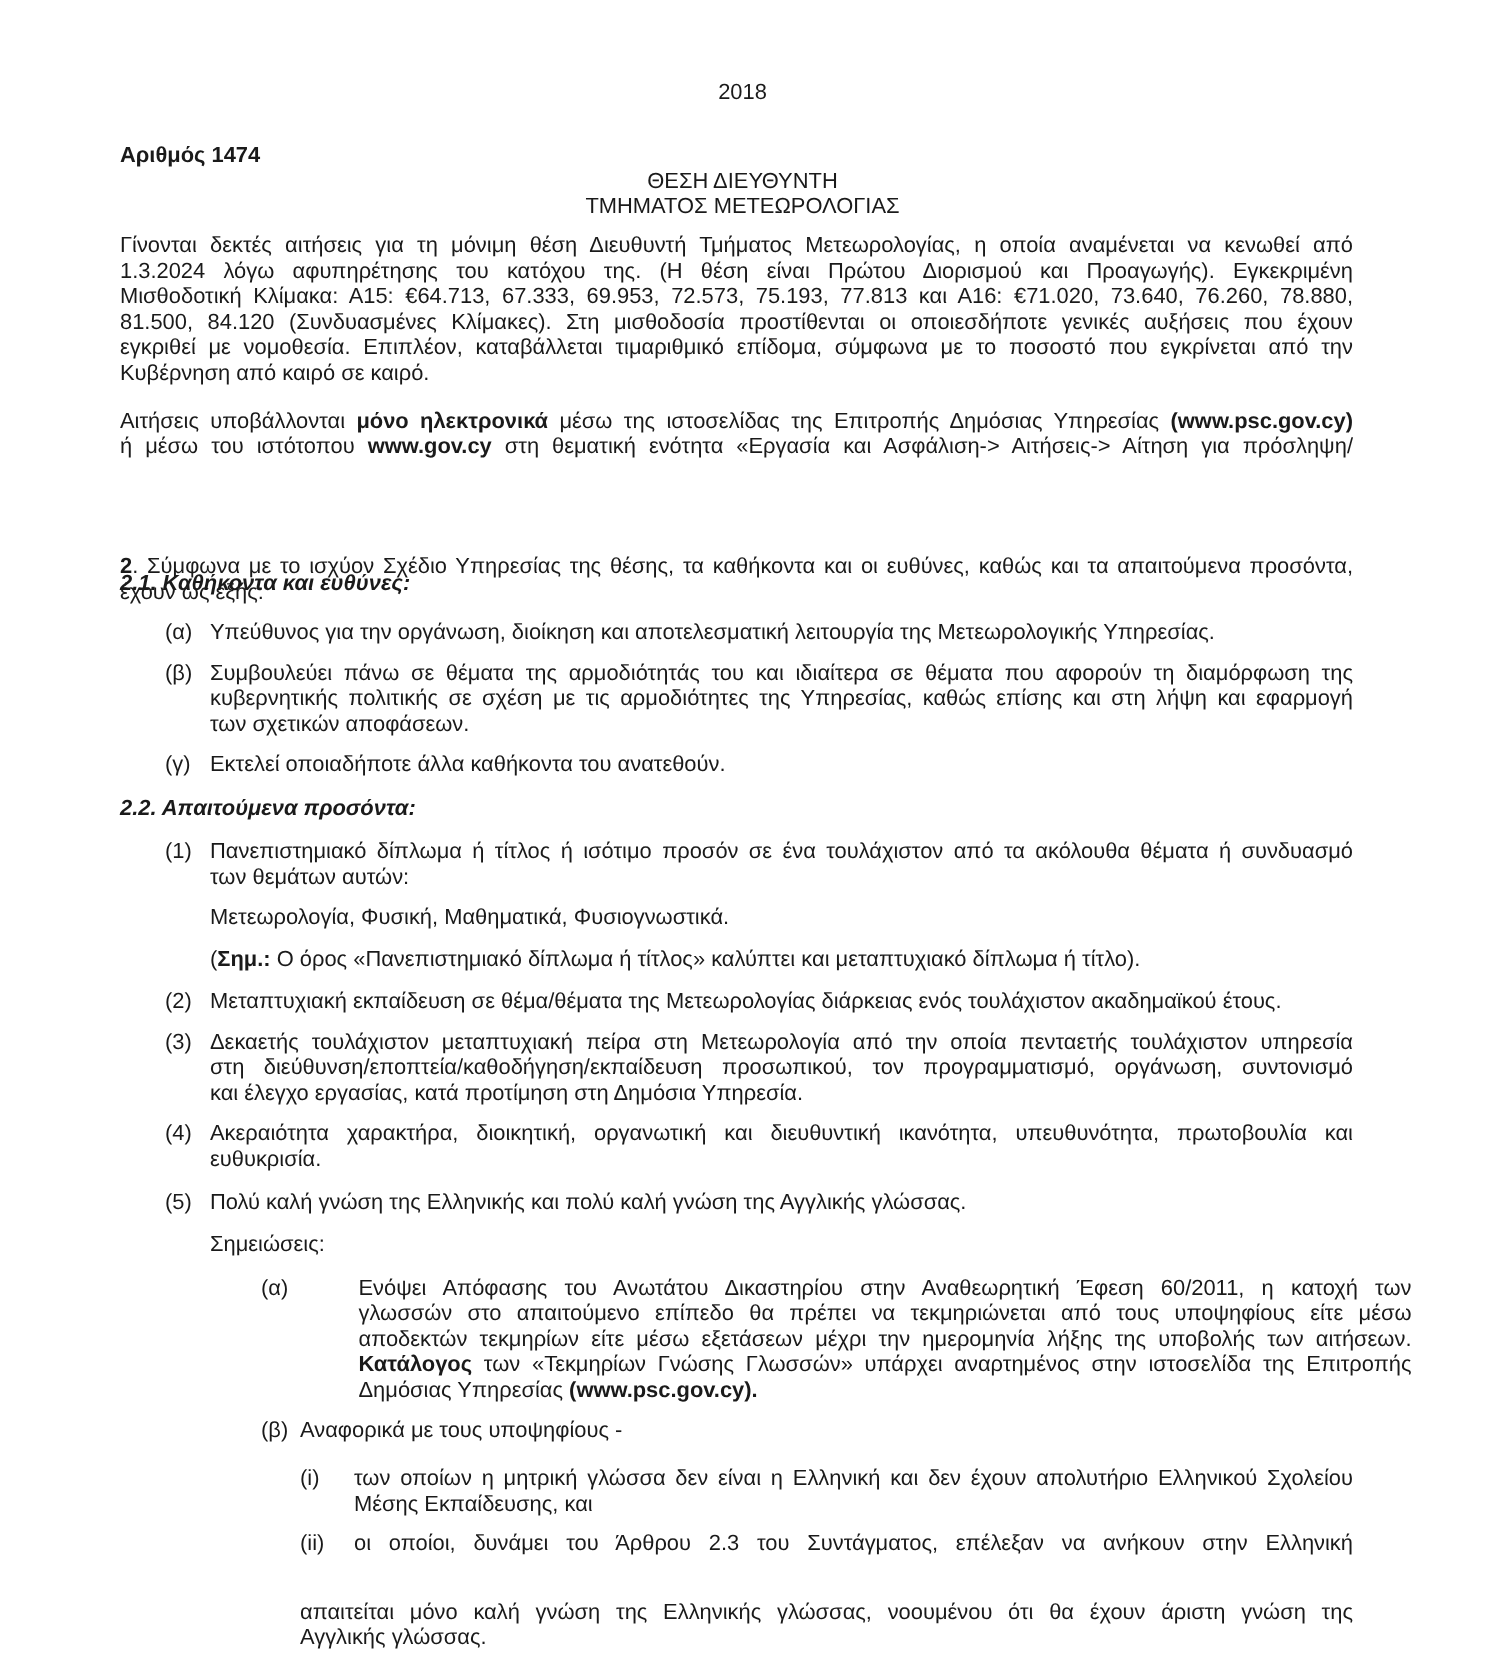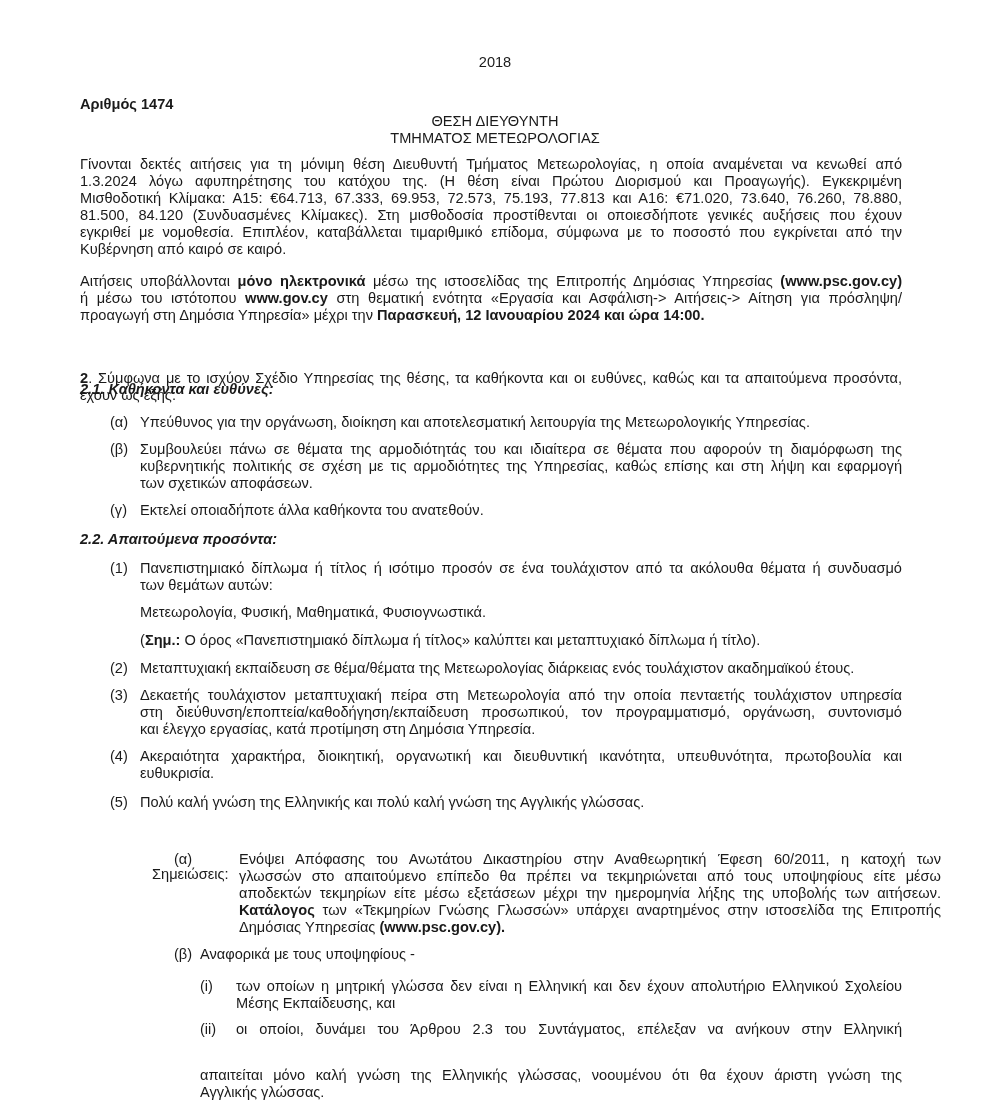--- a/index.html
+++ b/index.html
@@ -31,21 +31,20 @@
     <span class="l">1.3.2024 λόγω αφυπηρέτησης του κατόχου της. (Η θέση είναι Πρώτου Διορισμού και Προαγωγής). Εγκεκριμένη</span>
     <span class="l">Μισθοδοτική Κλίμακα:  Α15: €64.713, 67.333, 69.953, 72.573, 75.193, 77.813 και Α16: €71.020, 73.640, 76.260, 78.880,</span>
     <span class="l">81.500, 84.120 (Συνδυασμένες Κλίμακες). Στη μισθοδοσία προστίθενται οι οποιεσδήποτε γενικές αυξήσεις που έχουν</span>
     <span class="l">εγκριθεί με νομοθεσία.  Επιπλέον, καταβάλλεται τιμαριθμικό επίδομα, σύμφωνα με το ποσοστό που εγκρίνεται από την</span>
     <span class="l last">Κυβέρνηση από καιρό σε καιρό.</span>
   </div>
 
   <div class="para" style="left:80px;top:273px;width:822px;">
     <span class="l"><span>Αιτήσεις υποβάλλονται </span><b>μόνο ηλεκτρονικά</b><span> μέσω της ιστοσελίδας της Επιτροπής Δημόσιας Υπηρεσίας </span><b>(www.psc.gov.cy)</b></span>
     <span class="l"><span>ή μέσω του ιστότοπου </span><b>www.gov.cy</b><span> στη θεματική ενότητα «Εργασία και Ασφάλιση-&gt; Αιτήσεις-&gt; Αίτηση για πρόσληψη/</span></span>
-    <span class="l last"><span>προαγωγή στη Δημόσια Υπηρεσία» μέχρι την </span><b>Παρασκευή, 12 Ιανουαρίου 2024 και ώρα 14:00.</b></span>
   </div>
 
   <div class="para" style="left:80px;top:338px;width:822px;margin-top:32px;">
     <span class="l"><b>2</b><span>.  Σύμφωνα με το ισχύον Σχέδιο Υπηρεσίας της θέσης, τα καθήκοντα και οι ευθύνες, καθώς και τα απαιτούμενα προσόντα,</span></span>
     <span class="l last">έχουν ως εξής:</span>
   </div>
 
   <div class="line bi" style="left:80px;top:381px;">2.1. Καθήκοντα και ευθύνες:</div>
 
   <div class="label" style="left:110px;top:414px;">(α)</div>
@@ -91,21 +90,21 @@
   <div class="para" style="left:140px;top:748px;width:762px;">
     <span class="l">Ακεραιότητα χαρακτήρα, διοικητική, οργανωτική και διευθυντική ικανότητα, υπευθυνότητα, πρωτοβουλία και</span>
     <span class="l last">ευθυκρισία.</span>
   </div>
 
   <div class="label" style="left:110px;top:794px;">(5)</div>
   <div class="para" style="left:140px;top:794px;width:762px;">
     <span class="l last">Πολύ καλή γνώση της Ελληνικής και πολύ καλή γνώση της Αγγλικής γλώσσας.</span>
   </div>
 
-  <div class="line" style="left:152px;top:822px;margin-top:44px;">Σημειώσεις:</div>
+  <div class="line" style="left:140px;top:822px;">Σημειώσεις:</div>
 
   <div class="label" style="left:174px;top:851px;">(α)</div>
   <div class="para" style="left:200px;top:851px;width:702px;margin-left:39px;">
     <span class="l">Ενόψει Απόφασης του Ανωτάτου Δικαστηρίου στην Αναθεωρητική Έφεση 60/2011, η κατοχή των</span>
     <span class="l">γλωσσών στο απαιτούμενο επίπεδο θα πρέπει να τεκμηριώνεται από τους υποψηφίους είτε μέσω</span>
     <span class="l">αποδεκτών τεκμηρίων είτε μέσω εξετάσεων μέχρι την ημερομηνία λήξης της υποβολής των αιτήσεων.</span>
     <span class="l"><b>Κατάλογος</b><span> των «Τεκμηρίων Γνώσης Γλωσσών» υπάρχει αναρτημένος στην ιστοσελίδα της Επιτροπής</span></span>
     <span class="l last"><span>Δημόσιας Υπηρεσίας </span><b>(www.psc.gov.cy).</b></span>
   </div>
 

